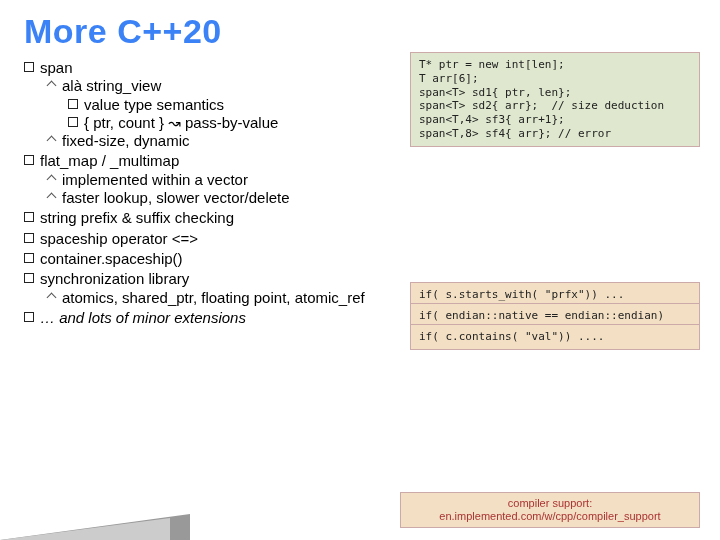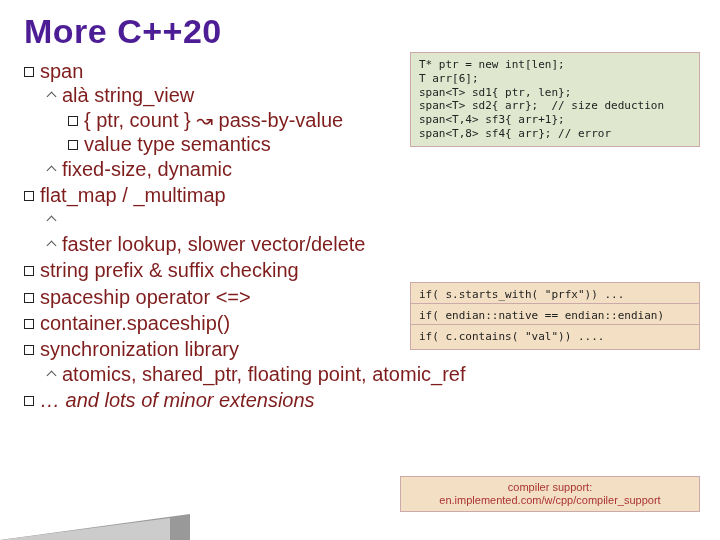--- a/index.html
+++ b/index.html
@@ -1,56 +1,56 @@
 <!DOCTYPE html>
 <html><head>
 <meta charset="utf-8">
 <style>
 html,body{margin:0;padding:0;width:720px;height:540px;background:#fff;font-family:"Segoe UI",Tahoma,sans-serif;color:#222;overflow:hidden}
 .slide{position:relative;width:720px;height:540px;padding:12px 24px 0 24px;box-sizing:border-box}
-h1{margin:0 0 8px 0;font-size:34px;font-weight:800;letter-spacing:.5px;color:#4c1d95}
+h1{margin:0 0 8px 0;font-size:34px;font-weight:800;letter-spacing:.5px;color:#3b82f6}
 ul{margin:0;padding:0;list-style:none}
-li{font-size:20px;line-height:1.22;color:#7f1d1d}
+li{font-size:15px;line-height:1.22;color:#000000}
 .sq{display:inline-block;width:8px;height:8px;border:1px solid #222;margin-right:6px;vertical-align:1px}
 .diam{display:inline-block;width:6px;height:6px;border-left:1px solid #555;border-top:1px solid #555;transform:rotate(45deg);margin:0 7px 0 2px;vertical-align:2px}
 ul.top>li{margin-bottom:2px}
 ul.sub1{padding-left:22px}
 ul.sub2{padding-left:22px}
 .ital{font-style:italic}
 .code{font-family:"Consolas","Menlo",monospace;font-size:11px;line-height:1.25;white-space:pre;border:1px solid #caa;background:#dfe8cf;padding:5px 8px;box-sizing:border-box}
 .big{position:absolute;right:20px;top:52px;width:290px}
 .sm{position:absolute;right:20px;width:290px;background:#f3e0c4}
 .sm1{top:282px}
 .sm2{top:303px}
 .sm3{top:324px}
-.cs{position:absolute;right:20px;bottom:28px;width:290px;font-size:11px;line-height:1.2;color:#a33;text-align:center;border:1px solid #caa;background:#f3e0c4;padding:4px}
+.cs{position:absolute;right:20px;bottom:12px;width:290px;font-size:11px;line-height:1.2;color:#a33;text-align:center;border:1px solid #caa;background:#f3e0c4;padding:4px}
 .wedge{position:absolute;left:0;bottom:0;width:0;height:0;border-left:190px solid transparent;border-bottom:26px solid #999}
 .wedge2{position:absolute;left:0;bottom:0;width:0;height:0;border-left:170px solid transparent;border-bottom:22px solid #ccc}
 </style>
 </head>
 <body>
 <div class="slide">
 
 <h1>More C++20</h1>
 
 <ul class="top">
 <li><span class="sq"></span><span>span</span>
  <ul class="sub1">
   <li><span class="diam"></span><span>alà string_view</span>
    <ul class="sub2">
+    <li><span class="sq"></span><span>value type semantics</span></li>
     <li><span class="sq"></span><span>{ ptr, count } ↝ pass-by-value</span></li>
-    <li><span class="sq"></span><span>value type semantics</span></li>
    </ul>
   </li>
   <li><span class="diam"></span><span>fixed-size, dynamic</span></li>
  </ul>
 </li>
 <li><span class="sq"></span><span>flat_map / _multimap</span>
  <ul class="sub1">
-  <li><span class="diam"></span></li>
+  <li><span class="diam"></span><span>implemented within a vector</span></li>
   <li><span class="diam"></span><span>faster lookup, slower vector/delete</span></li>
  </ul>
 </li>
 <li><span class="sq"></span><span>string prefix &amp; suffix checking</span></li>
 <li><span class="sq"></span><span>spaceship operator &lt;=&gt;</span></li>
 <li><span class="sq"></span><span>container.spaceship()</span></li>
 <li><span class="sq"></span><span>synchronization library</span>
  <ul class="sub1">
   <li><span class="diam"></span><span>atomics, shared_ptr, floating point, atomic_ref</span></li>
  </ul>

